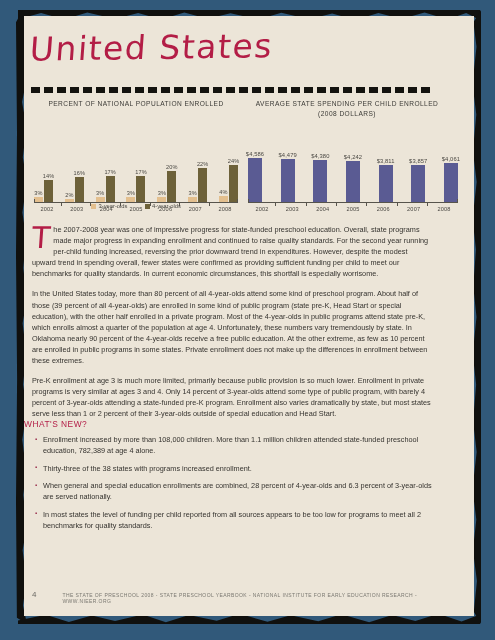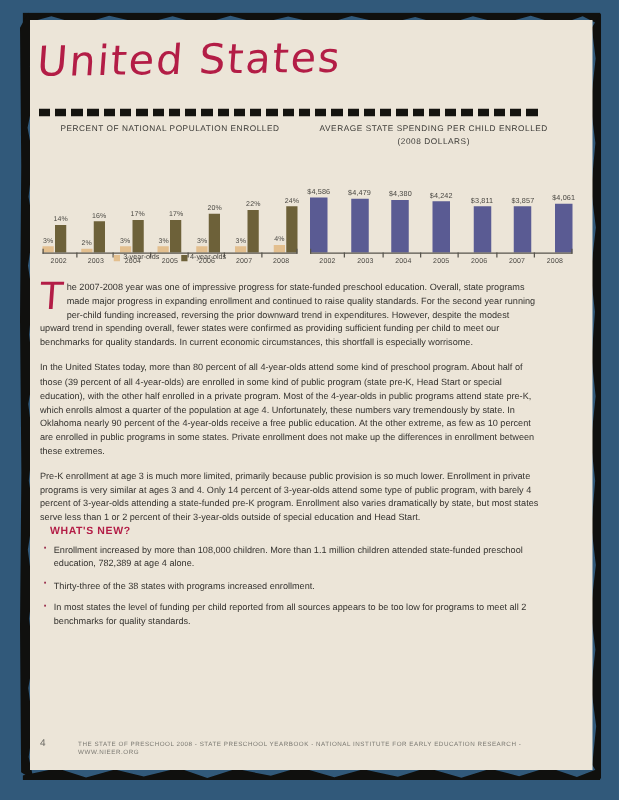--- a/index.html
+++ b/index.html
@@ -223,23 +223,23 @@
     font-size: 30px;
     line-height: 25px;
     color: #b31d46;
     margin: 1px 3px 0 0;
     font-weight: 400;
     transform: skewX(-4deg);
   }
 
   #whats-new-title {
     position: absolute;
-    left: 40px; top: 419px;
+    left: 24px; top: 419px;
     font-size: 8.4px;
-    font-weight: bold;
+    font-weight: normal;
     color: #b31d46;
     letter-spacing: 0.5px;
   }
 
   #bullets {
     position: absolute;
     left: 35px; top: 434px;
     width: 400px;
     font-size: 7.3px;
     line-height: 11.1px;
@@ -434,19 +434,20 @@
 <div id="body">
   <p><span id="dropcap">T</span><span>he 2007-2008 year was one of impressive progress for state-funded preschool education. Overall, state programs made major progress in expanding enrollment and continued to raise quality standards. For the second year running per-child funding increased, reversing the prior downward trend in expenditures. However, despite the modest upward trend in spending overall, fewer states were confirmed as providing sufficient funding per child to meet our benchmarks for quality standards. In current economic circumstances, this shortfall is especially worrisome.</span></p>
   <p>In the United States today, more than 80 percent of all 4-year-olds attend some kind of preschool program. About half of those (39 percent of all 4-year-olds) are enrolled in some kind of public program (state pre-K, Head Start or special education), with the other half enrolled in a private program. Most of the 4-year-olds in public programs attend state pre-K, which enrolls almost a quarter of the population at age 4. Unfortunately, these numbers vary tremendously by state. In Oklahoma nearly 90 percent of the 4-year-olds receive a free public education. At the other extreme, as few as 10 percent are enrolled in public programs in some states. Private enrollment does not make up the differences in enrollment between these extremes.</p>
   <p>Pre-K enrollment at age 3 is much more limited, primarily because public provision is so much lower. Enrollment in private programs is very similar at ages 3 and 4. Only 14 percent of 3-year-olds attend some type of public program, with barely 4 percent of 3-year-olds attending a state-funded pre-K program. Enrollment also varies dramatically by state, but most states serve less than 1 or 2 percent of their 3-year-olds outside of special education and Head Start.</p>
 </div>
 
 <div id="whats-new-title">WHAT'S NEW?</div>
 <div id="bullets">
     <div class="bullet">Enrollment increased by more than 108,000 children. More than 1.1 million children attended state-funded preschool education, 782,389 at age 4 alone.</div>
     <div class="bullet">Thirty-three of the 38 states with programs increased enrollment.</div>
+    <div class="bullet">When general and special education enrollments are combined, 28 percent of 4-year-olds and 6.3 percent of 3-year-olds are served nationally.</div>
     <div class="bullet">In most states the level of funding per child reported from all sources appears to be too low for programs to meet all 2 benchmarks for quality standards.</div>
   </div>
 
 <div id="footer">
   <span id="page-num">4</span>
   <span id="footer-text">THE STATE OF PRESCHOOL 2008 - STATE PRESCHOOL YEARBOOK - NATIONAL INSTITUTE FOR EARLY EDUCATION RESEARCH - WWW.NIEER.ORG</span>
 </div>
 
 </body></html>

